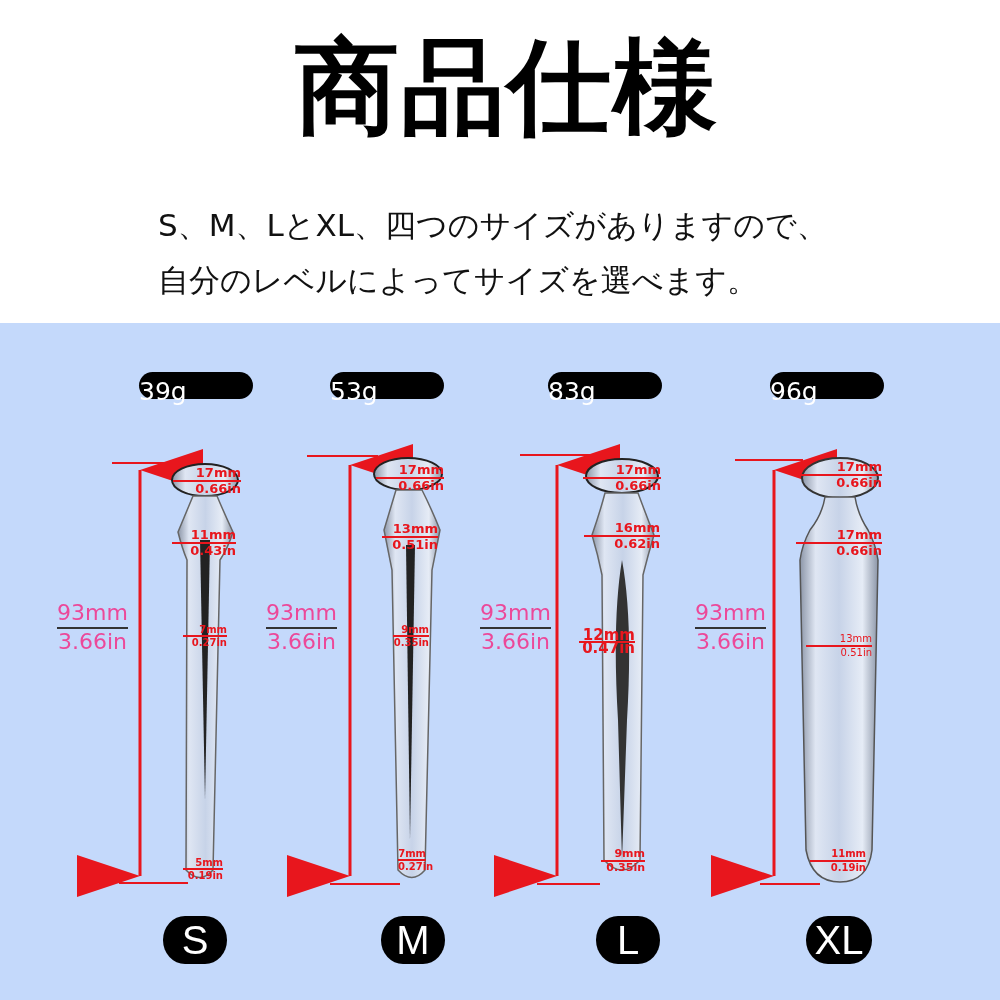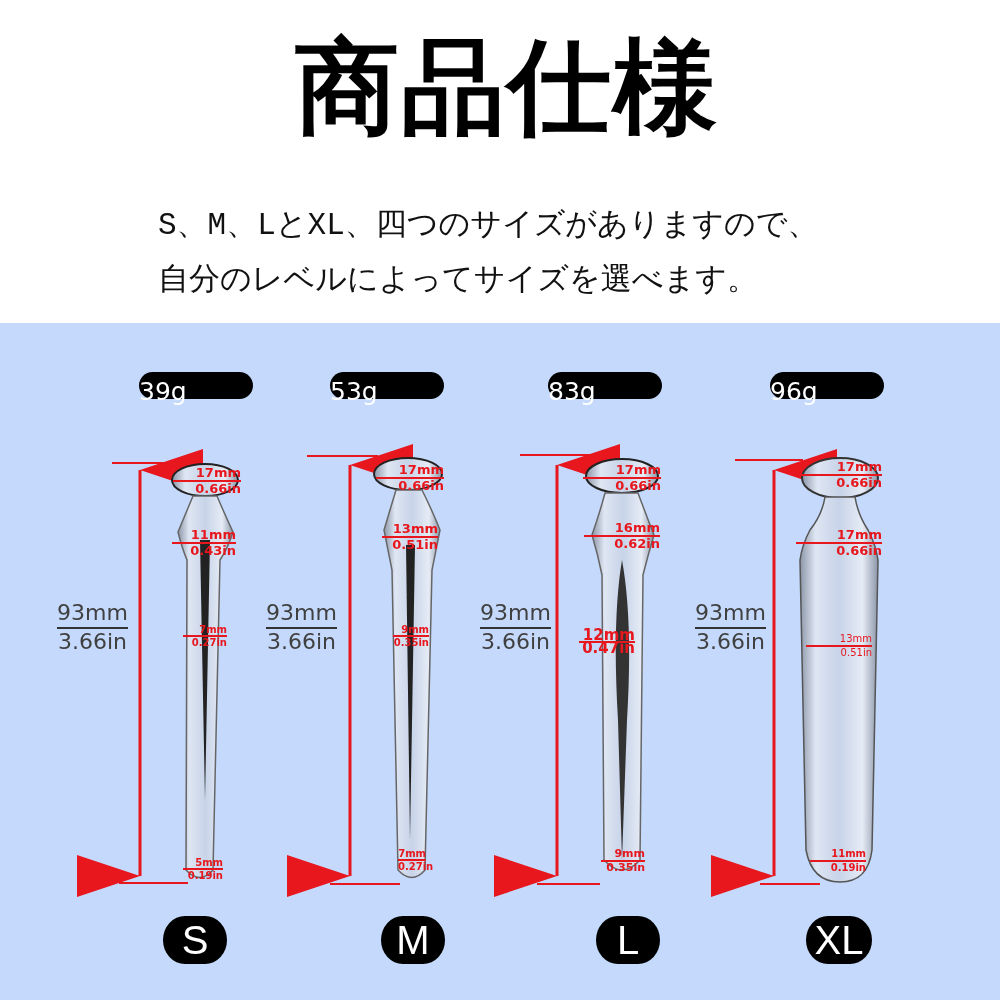--- a/index.html
+++ b/index.html
@@ -1,23 +1,23 @@
 <!DOCTYPE html>
 <html><head>
 <meta charset="utf-8">
 <style>
   html, body { margin: 0; padding: 0; }
   body { width: 1000px; height: 1000px; position: relative; overflow: hidden; background: #ffffff; font-family: "DejaVu Sans", sans-serif; }
   .title { position: absolute; left: 0; width: 1000px; top: 22px; text-align: center; font-size: 104px; font-weight: bold; color: #000; letter-spacing: 2px; line-height: 130px; font-family: "DejaVu Sans", sans-serif; padding-left: 7px; }
   .subtitle { position: absolute; left: 158px; top: 198px; font-size: 31px; color: #111; line-height: 55px; font-family: "DejaVu Sans", sans-serif; }
-  .subtitle div { white-space: nowrap; font-family: Liberation Mono, monospace; }
+  .subtitle div { white-space: nowrap; }
   .panel { position: absolute; left: 0; top: 323px; width: 1000px; height: 677px; background: #c4d9fb; }
   .weight { position: absolute; top: 372px; width: 114px; height: 27px; background: #000; border-radius: 20px; color: #fff; font-size: 25px; text-align: left; line-height: 40px; font-family: "DejaVu Sans", sans-serif; }
   .size-btn { position: absolute; top: 916px; width: 64px; height: 48px; background: #000; color: #fff; font-size: 40px; text-align: center; line-height: 48px; border-radius: 22px / 24px; font-family: "Liberation Sans", sans-serif; }
-  .len { position: absolute; font-size: 22px; color: #404040; line-height: 26px; text-align: center; font-family: "DejaVu Sans", sans-serif; }
+  .len { position: absolute; font-size: 22px; color: #ec4899; line-height: 26px; text-align: center; font-family: "DejaVu Sans", sans-serif; }
   .len .top { border-bottom: 2px solid #333; padding-bottom: 1px; }
   .dim { position: absolute; color: #e8161d; font-size: 13px; text-align: right; line-height: 14px; font-family: "DejaVu Sans", sans-serif; font-weight: bold; }
 </style>
 </head>
 <body>
 
 <div class="title">商品仕様</div>
 <div class="subtitle">
   <div>S、M、LとXL、四つのサイズがありますので、</div>
   <div>自分のレベルによってサイズを選べます。</div>

